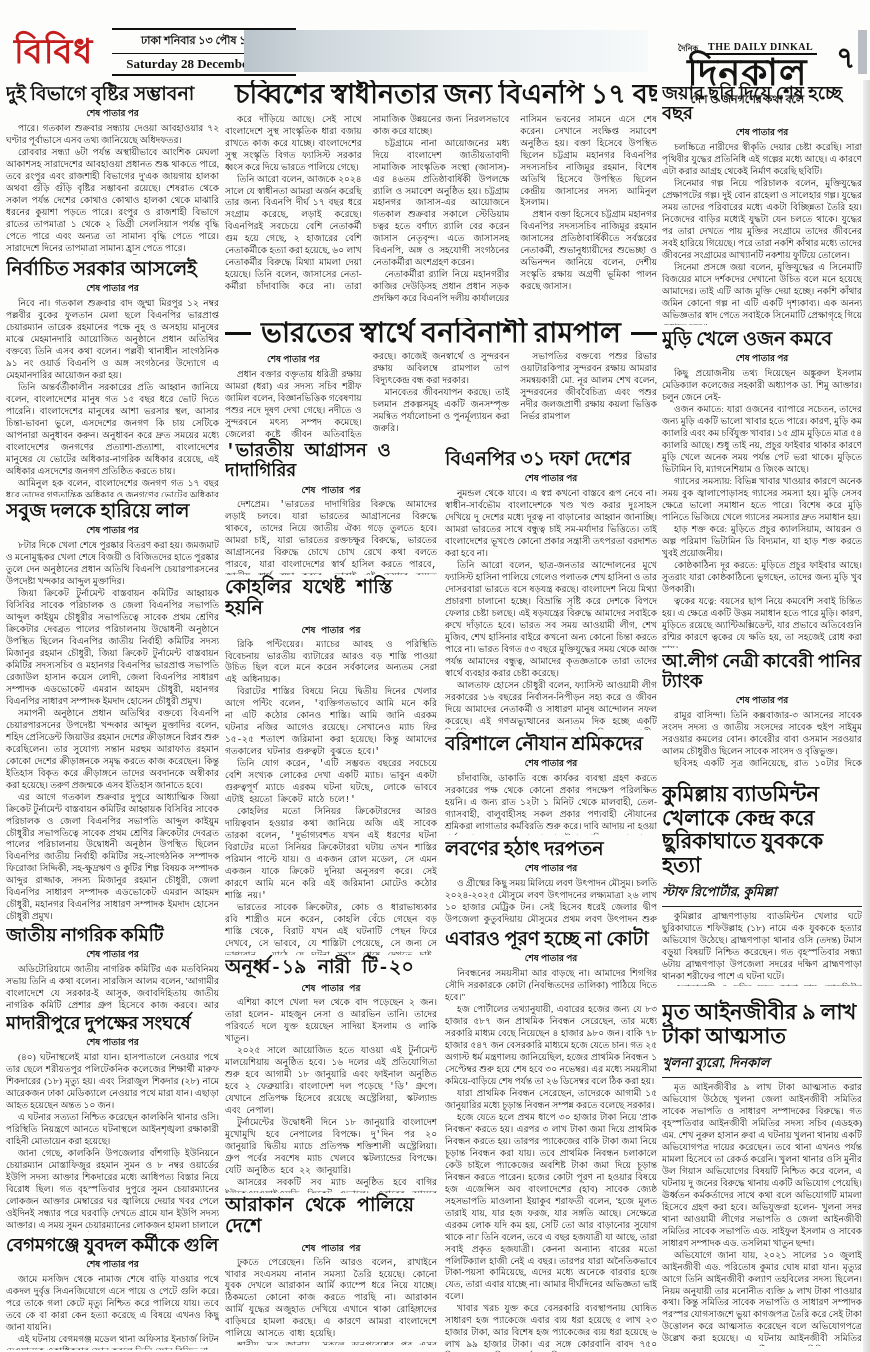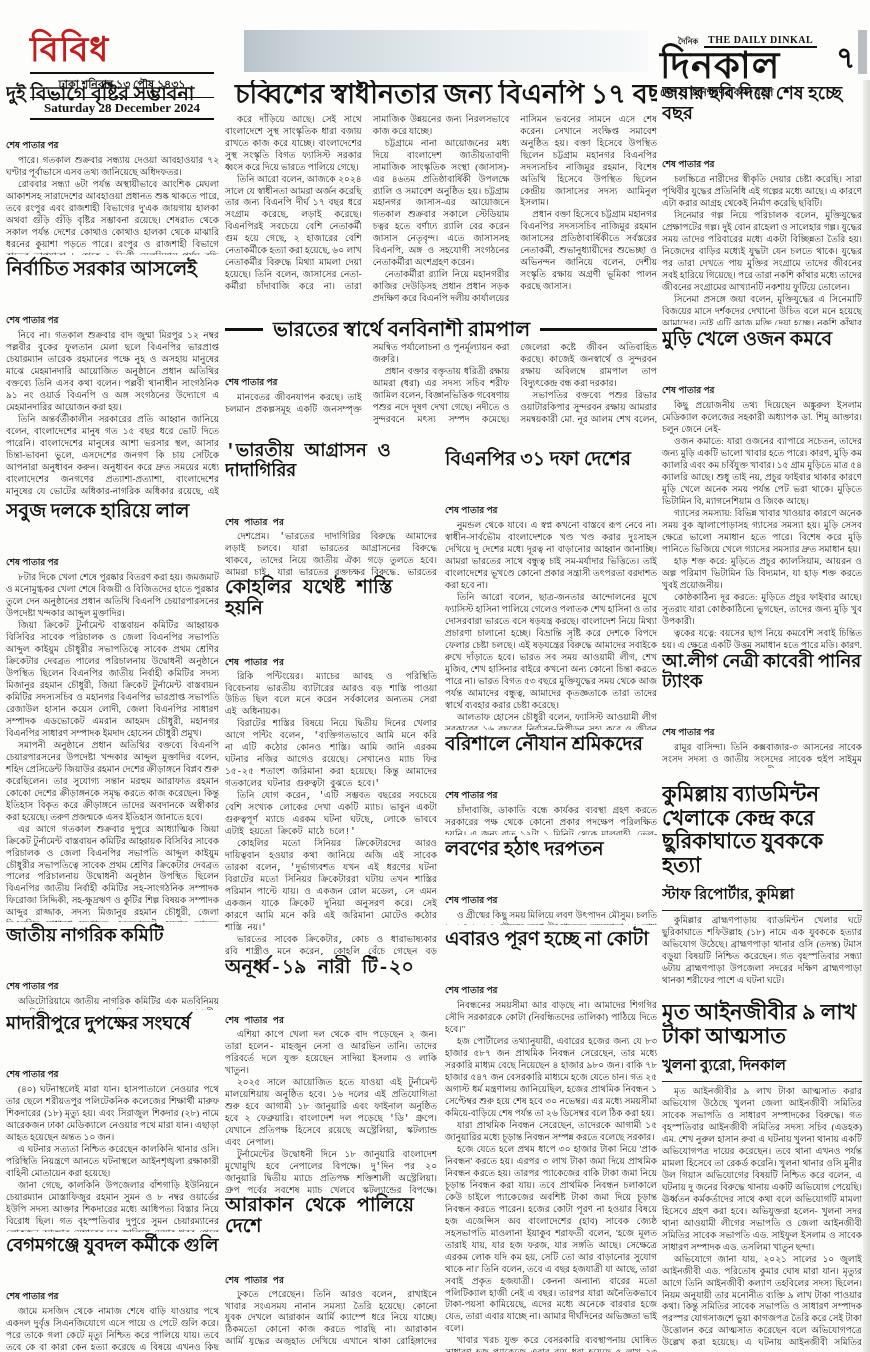--- a/index.html
+++ b/index.html
@@ -2,54 +2,54 @@
 <html><head>
 <meta charset="utf-8">
 <style>
   * { margin:0; padding:0; box-sizing:border-box; }
   html,body { background:#e8e8e6; }
   body { width:870px; height:1352px; position:relative; font-family:"Liberation Serif", serif; color:#141414; }
   #sheet { position:absolute; inset:0; background:#fdfdfc; overflow:hidden; }
 
   
   #hdr { position:absolute; left:0; top:26px; width:870px; height:52px; }
-  .mast-left { position:absolute; left:30px; top:2px; display:flex; align-items:flex-start;flex-direction:column; }
+  .mast-left { position:absolute; left:14px; top:2px; display:flex; align-items:center; }
   .mast-logo { color:#c41d1d; font-weight:bold; font-size:34px; line-height:44px; letter-spacing:1px; padding-right:8px; }
   .mast-sep { width:3px; background:#1a1a1a; margin-right:8px; }
   .date-box { display:flex; flex-direction:column; justify-content:center; }
   .date-bn { font-size:11px; font-weight:bold; border-top:2px solid #111; padding:2px 14px 2px; text-align:center; }
   .date-en { font-size:13px; font-weight:bold; border-top:1.5px solid #111; border-bottom:2px solid #111; padding:2px 14px 2px; text-align:center; }
   .ad-bar { position:absolute; left:244px; top:4px; width:404px; height:42px;
             background:linear-gradient(90deg,#b9c3ca 0%,#cfd8dd 18%,#e6ecef 55%,#f7f9fa 100%); }
-  .mast-right { position:absolute; left:660px; top:8px; width:175px; text-align:left; }
+  .mast-right { position:absolute; left:660px; top:15px; width:175px; text-align:center; }
   .mast-right .top-row { display:flex; align-items:center; justify-content:center; gap:6px; }
   .daily-bn { font-size:8px; font-weight:bold; }
   .daily-en { font-size:10px; font-weight:bold; letter-spacing:.5px; border-bottom:2px solid #111; padding:0 4px 1px; }
   .paper-title { font-size:37px; font-weight:bold; line-height:36px; letter-spacing:1px; }
   .slogan { font-size:11px; font-weight:bold; }
   .page-num { position:absolute; left:836px; top:8px; font-size:30px; font-weight:bold; }
   .edge-strip { position:absolute; left:858px; top:4px; width:9px; height:44px; background:#b9bec2; }
   .edge-shade { position:absolute; left:863px; top:80px; width:7px; height:1272px; background:linear-gradient(90deg,#efefed,#d8d8d5); }
 
   
   .region { position:absolute; overflow:hidden; }
   article { overflow:hidden; display:block; }
   .hl { font-weight:bold; text-align:left; line-height:1.12; padding:3px 0 1px; }
   .hl-s { font-size:18px; }
   .hl-m { font-size:19px; }
   .hl-b { font-size:21px;margin-top:12px; }
-  .cont { text-align:left; font-size:9px; font-weight:bold; padding:1px 0 2px;margin-top:32px; }
+  .cont { text-align:center; font-size:9px; font-weight:bold; padding:1px 0 2px; }
   .body p { font-size:9px; line-height:1.33; text-align:justify; text-indent:12px; }
-  .byline { font-size:15px; font-weight:bold; padding:4px 0 3px; }
+  .byline { font-size:13px; font-weight:bold; padding:4px 0 3px;font-style:italic; }
   .rule-u { border-bottom:1.5px solid #222; margin-bottom:4px; }
   .cols3 { column-count:3; column-gap:11px; }
   .span-hl-row { display:flex; align-items:center; gap:10px; }
   .span-hl-row .bar { flex:1; border-top:3.5px solid #111; }
   .span-hl { font-weight:bold; font-size:27px; line-height:1.1; white-space:nowrap; }
-  .span-hl2 { font-weight:bold; font-size:20px; line-height:1.1; white-space:nowrap; }
+  .span-hl2 { font-weight:bold; font-size:28px; line-height:1.1; white-space:nowrap; }
 </style>
 </head>
 <body>
 
 <div id="sheet">
 
   <div id="hdr">
     <div class="mast-left">
       <div class="mast-logo">বিবিধ</div>
       <div class="mast-sep"></div>
@@ -144,22 +144,22 @@
 
   <div class="region" style="left:225px; top:318px; width:432px; height:127px;">
     <div class="span-hl-row">
       <span class="bar" style="max-width:38px"></span>
       <span class="span-hl2">ভারতের স্বার্থে বনবিনাশী রামপাল</span>
       <span class="bar"></span>
     </div>
     <div class="cols3 body" style="margin-top:2px; height:92px;">
       <div class="cont">শেষ পাতার পর</div>
       <div>
+          <p>প্রধান বক্তার বক্তৃতায় ধরিত্রী রক্ষায় আমরা (ধরা) এর সদস্য সচিব শরীফ জামিল বলেন, বিজ্ঞানভিত্তিক গবেষণায় পশুর নদে দূষণ দেখা গেছে। নদীতে ও সুন্দরবনে মৎস্য সম্পদ কমেছে। জেলেরা কষ্টে জীবন অতিবাহিত করছে। কাজেই জনস্বার্থে ও সুন্দরবন রক্ষায় অবিলম্বে রামপাল তাপ বিদ্যুৎকেন্দ্র বন্ধ করা দরকার।</p>
           <p>মানবেতর জীবনযাপন করছে। তাই চলমান প্রকল্পসমূহ একটি জনসম্পৃক্ত সমন্বিত পর্যালোচনা ও পুনর্মূল্যায়ন করা জরুরি।</p>
-          <p>প্রধান বক্তার বক্তৃতায় ধরিত্রী রক্ষায় আমরা (ধরা) এর সদস্য সচিব শরীফ জামিল বলেন, বিজ্ঞানভিত্তিক গবেষণায় পশুর নদে দূষণ দেখা গেছে। নদীতে ও সুন্দরবনে মৎস্য সম্পদ কমেছে। জেলেরা কষ্টে জীবন অতিবাহিত করছে। কাজেই জনস্বার্থে ও সুন্দরবন রক্ষায় অবিলম্বে রামপাল তাপ বিদ্যুৎকেন্দ্র বন্ধ করা দরকার।</p>
           <p>সভাপতির বক্তব্যে পশুর রিভার ওয়াটারকিপার সুন্দরবন রক্ষায় আমরার সমন্বয়কারী মো. নূর আলম শেখ বলেন, সুন্দরবনের জীববৈচিত্র্য এবং পশুর নদীর জলজপ্রাণী রক্ষায় কয়লা ভিত্তিক নির্ভর রামপাল</p>
         </div>
     </div>
   </div>
 
   <div class="region" style="left:225px; top:438px; width:212px; height:907px;font-family:Liberation Mono, monospace;">
     <article style="height:137px">
       <div class="hl hl-s">'ভারতীয় আগ্রাসন ও দাদাগিরির</div>
       <div class="cont">শেষ পাতার পর</div>
       <div class="body">

